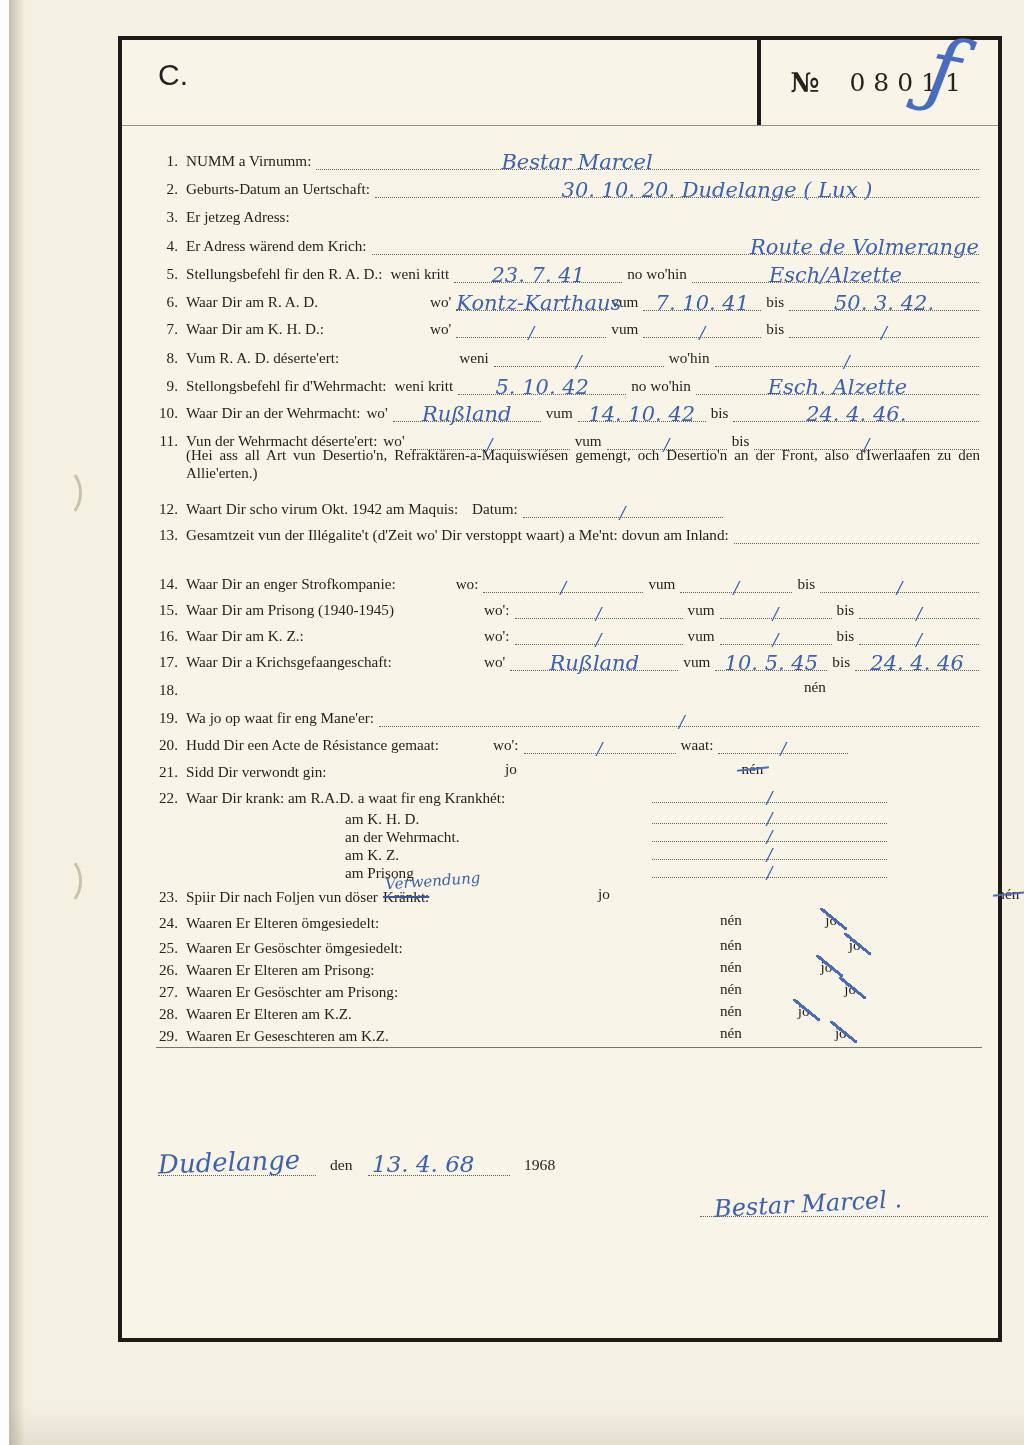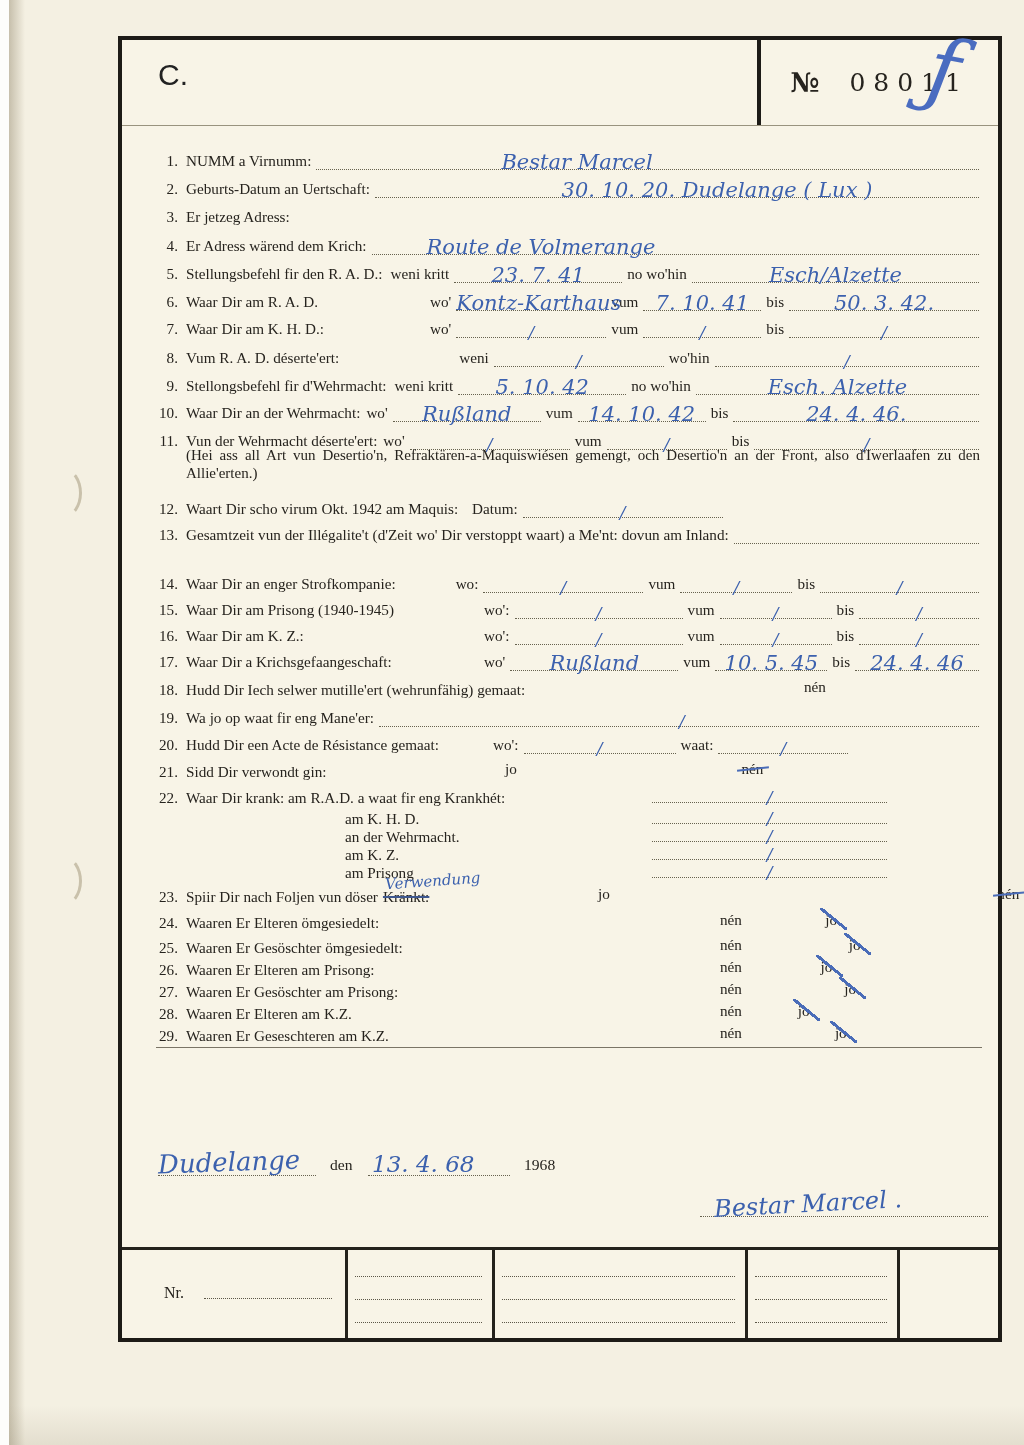--- a/index.html
+++ b/index.html
@@ -109,21 +109,21 @@
 
     <div class="row" style="top:160px">
       <span class="num">3.</span>
       <span class="lbl">Er jetzeg Adress:</span>
     </div>
 
     <div class="row" style="top:189px">
       <span class="num">4.</span>
       <span class="lbl">Er Adress wärend dem Krich:</span>
       <span class="fl grow">
-          <i class="hw big" style="text-align:left;padding-left:55px">Route de Volmerange</i>
+          <i class="hw big" style="text-align:right;padding-left:55px">Route de Volmerange</i>
         </span>
     </div>
 
     <div class="row" style="top:217px">
       <span class="num">5.</span>
       <span class="lbl">Stellungsbefehl fir den R. A. D.:</span>
       <span class="lbl" style="margin-left:8px">weni kritt</span>
       <span class="fl" style="width:168px">
           <i class="hw big">23. 7. 41</i>
         </span>
@@ -310,21 +310,20 @@
           <i class="hw big">10. 5. 45</i>
         </span>
       <span class="lbl">bis</span>
       <span class="fl grow">
           <i class="hw big">24. 4. 46</i>
         </span>
     </div>
 
     <div class="row" style="top:633px">
       <span class="num">18.</span>
-      <span class="lbl">Hudd Dir Iech selwer mutille'ert (wehrunfähig) gemaat:</span>
 
       <span class="opt" style="left:652px">nén</span>
     </div>
 
     <div class="row" style="top:661px">
       <span class="num">19.</span>
       <span class="lbl">Wa jo op waat fir eng Mane'er:</span>
       <span class="fl grow">
           <i class="hw sl" style="text-align:left;padding-left:300px">/</i>
         </span>
@@ -453,31 +452,14 @@
         </span>
       <span class="dl-year">1968</span>
     </div>
 
     <div class="sigblock">
       <i class="sig-hw">Bestar Marcel .</i>
     </div>
 
   </div>
 
-  <div class="btable">
-    <span class="vline" style="left:223px"></span>
-    <span class="vline" style="left:370px"></span>
-    <span class="vline" style="left:623px"></span>
-    <span class="vline" style="left:775px"></span>
-    <span class="nr">Nr.</span>
-    <span class="tdot" style="left:82px;width:128px;top:48px"></span>
-    <span class="tdot" style="left:233px;width:127px;top:26px"></span>
-    <span class="tdot" style="left:233px;width:127px;top:49px"></span>
-    <span class="tdot" style="left:233px;width:127px;top:72px"></span>
-    <span class="tdot" style="left:380px;width:233px;top:26px"></span>
-    <span class="tdot" style="left:380px;width:233px;top:49px"></span>
-    <span class="tdot" style="left:380px;width:233px;top:72px"></span>
-    <span class="tdot" style="left:633px;width:132px;top:26px"></span>
-    <span class="tdot" style="left:633px;width:132px;top:49px"></span>
-    <span class="tdot" style="left:633px;width:132px;top:72px"></span>
-  </div>
 
 </div>
 
 </body></html>

